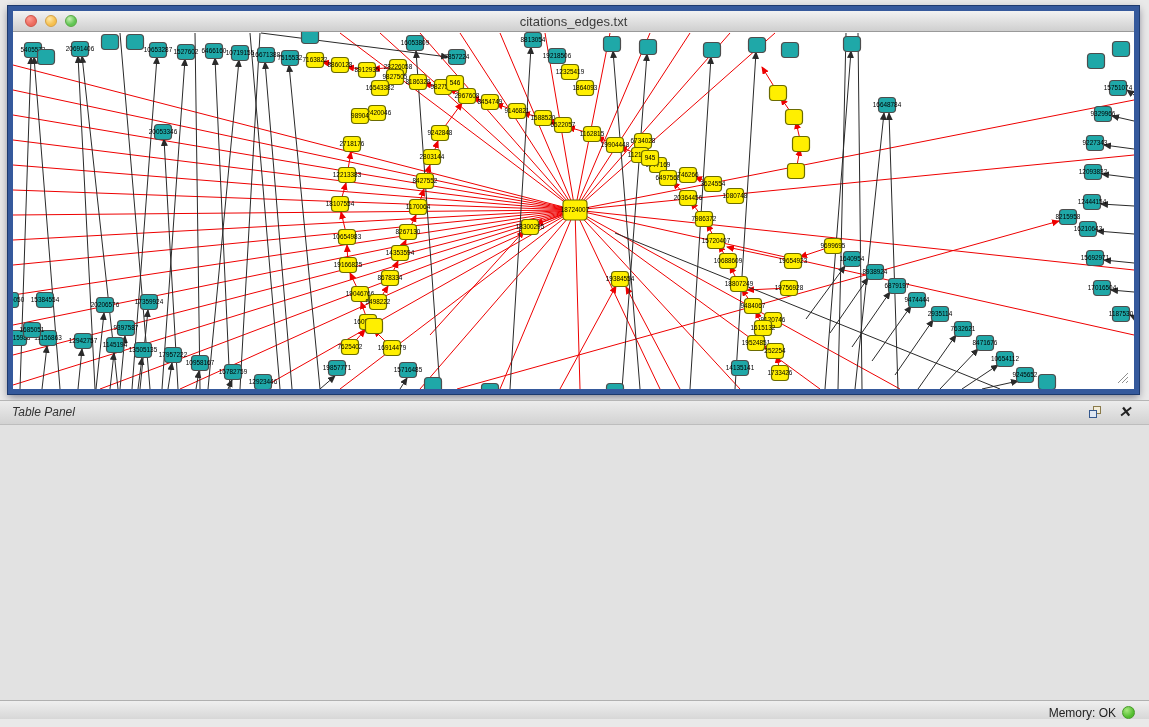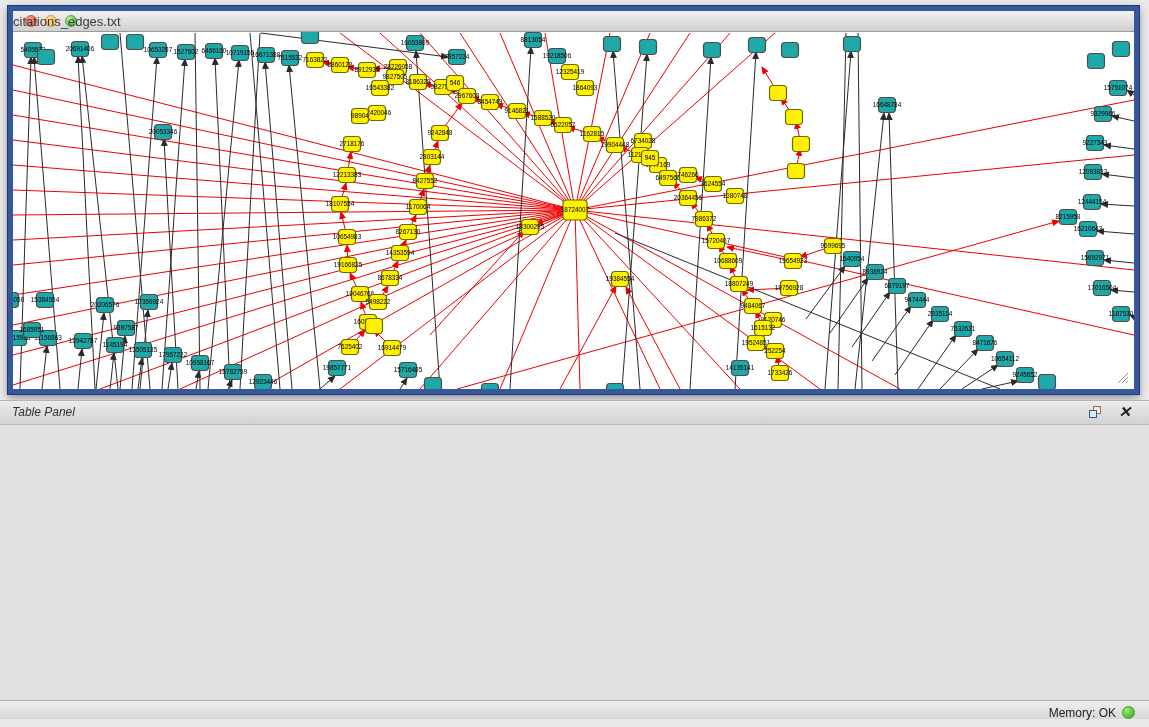--- a/index.html
+++ b/index.html
@@ -22,21 +22,21 @@
     height:21px;
     background:linear-gradient(#f2f2f2,#cfcfcf);
     border-bottom:1px solid #9a9a9a;
     position:relative;
   }
   .traffic{ position:absolute; top:4px; width:12px; height:12px; border-radius:50%; }
   .tl-close{ left:12px;  background:radial-gradient(circle at 35% 30%,#ff9d94,#ec6c5f 60%); border:1px solid #cf5347;}
   .tl-min  { left:32px;  background:radial-gradient(circle at 35% 30%,#ffe9a8,#f5bf4f 60%); border:1px solid #d6a243;}
   .tl-zoom { left:52px;  background:radial-gradient(circle at 35% 30%,#c8f0b2,#61c554 60%); border:1px solid #58a942;}
   .win-title{
-    position:absolute; left:0; right:0; top:3px; text-align:left;
+    position:absolute; left:0; right:0; top:3px; text-align:center;
     font-size:13px; color:#3c3c3c;
   }
   #graph-canvas{ position:relative; width:1121px; height:357px; background:#fff; overflow:hidden; }
   #graph-svg{ width:100%; height:100%; display:block; }
 
   
   #table-panel{
     position:absolute; left:0; top:400px; width:1149px; height:300px;
     background:#e2e2e2; border-top:1px solid #b5b5b5;font-style:italic;
   }

